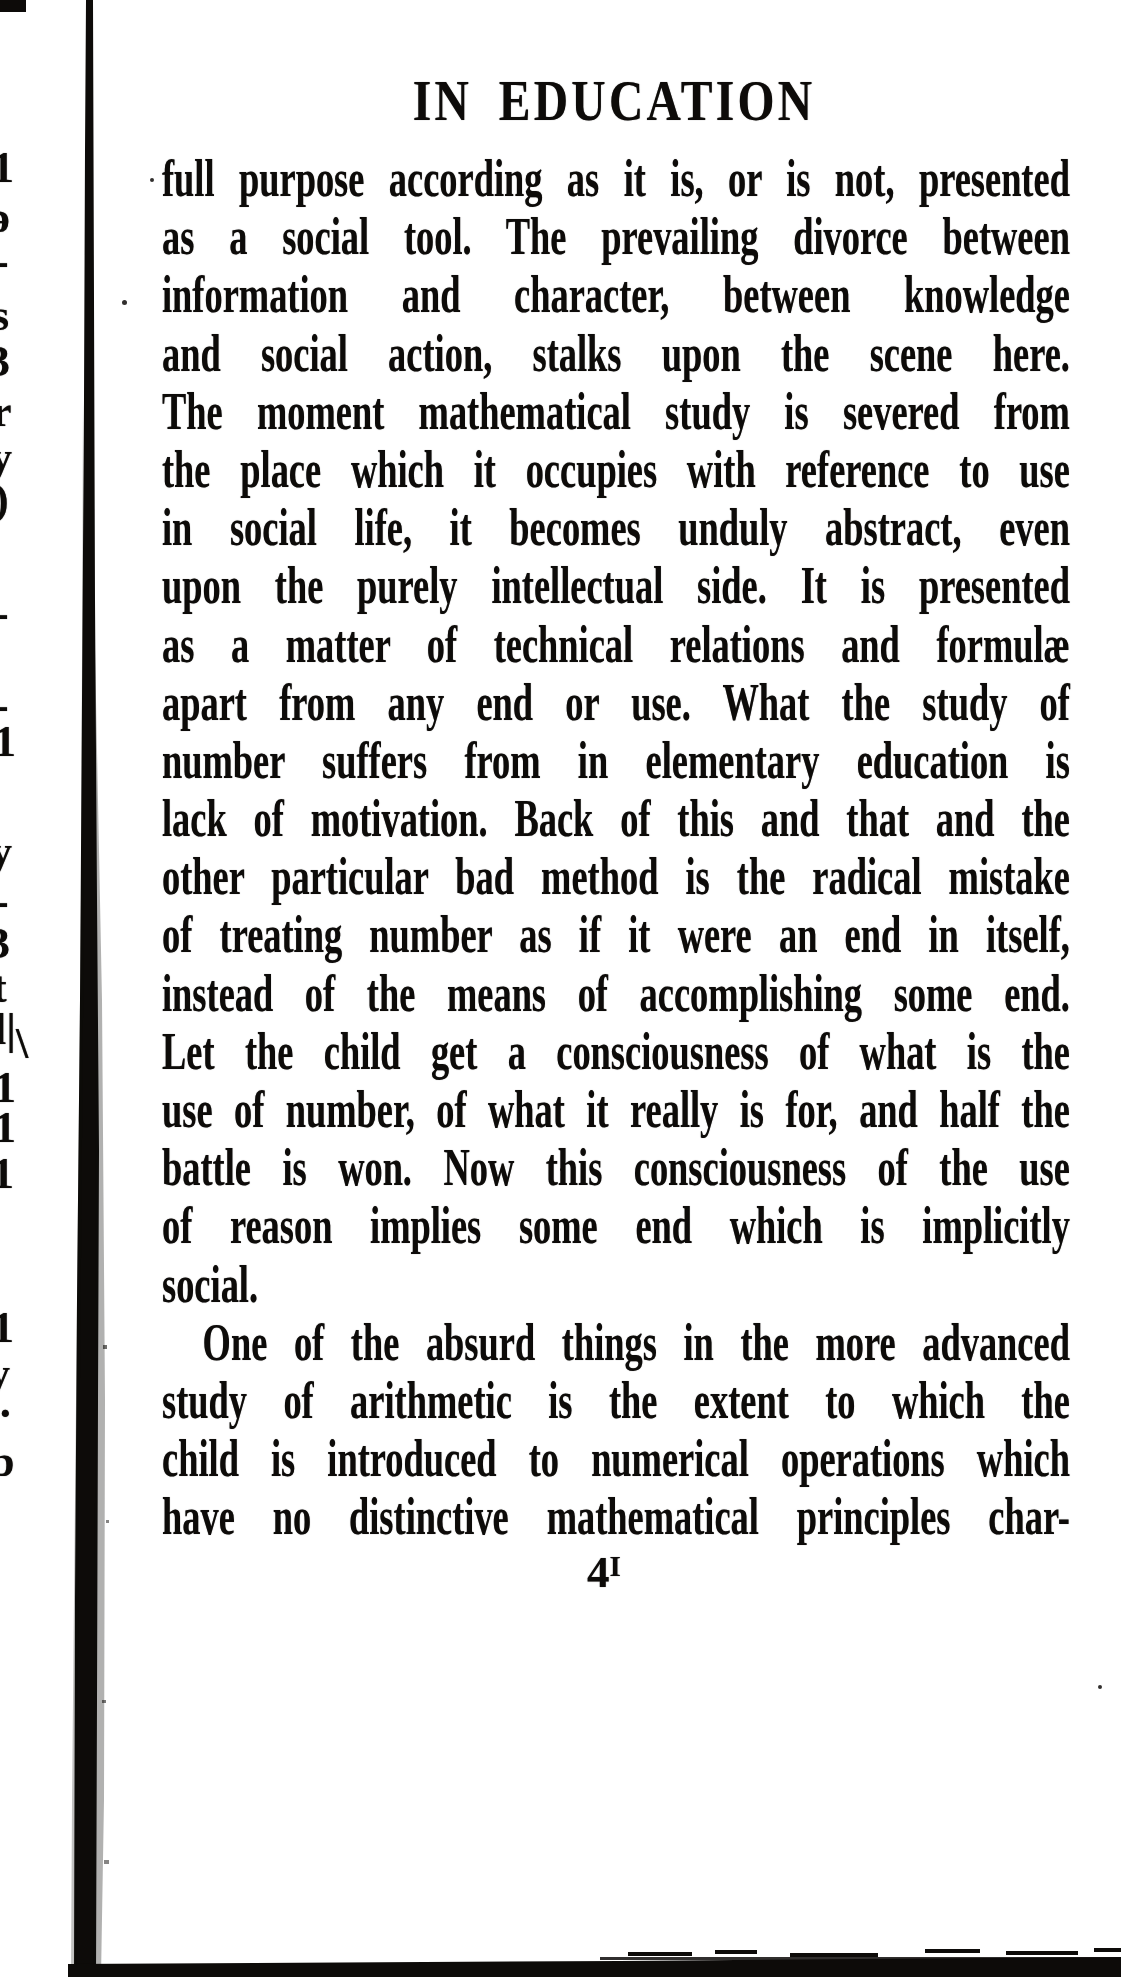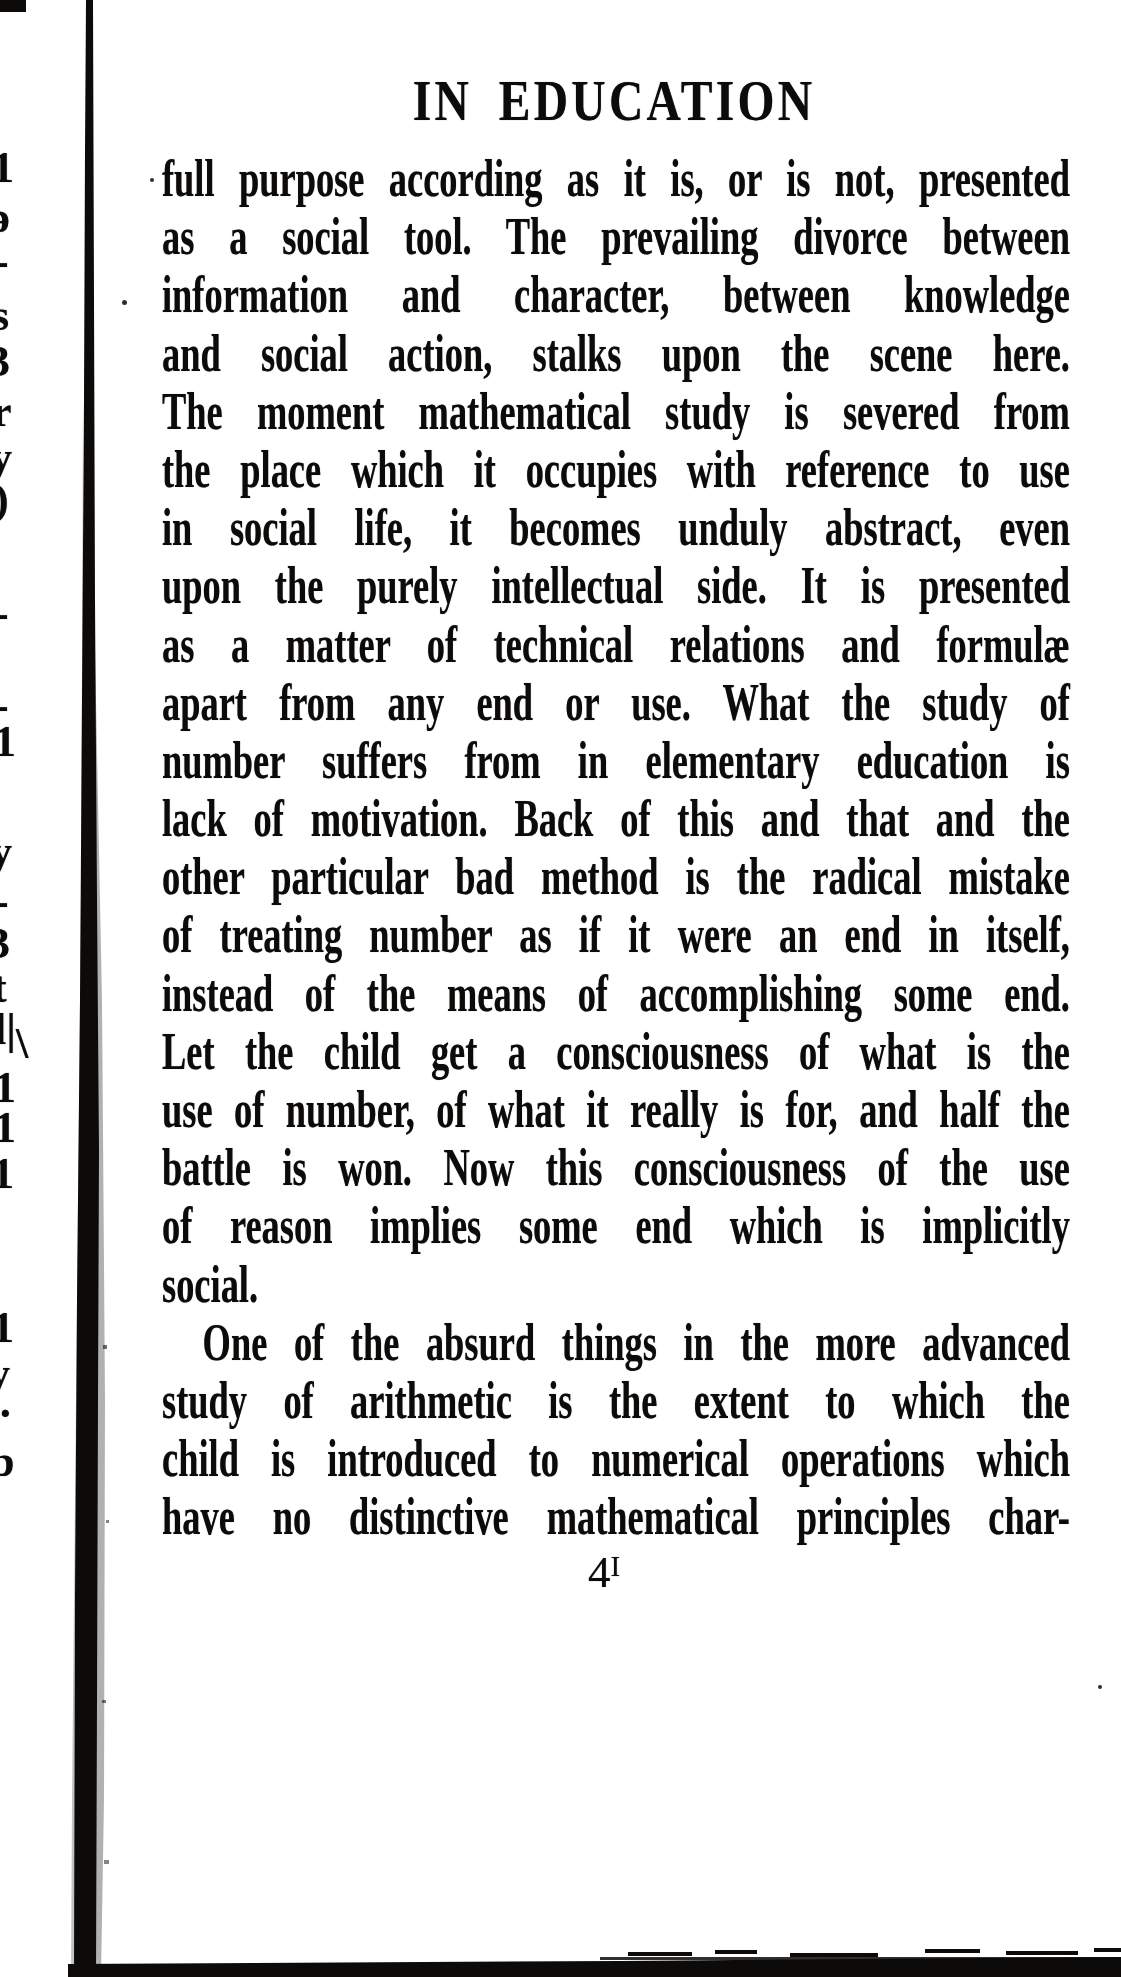--- a/index.html
+++ b/index.html
@@ -24,21 +24,21 @@
     transform:scaleX(0.70); transform-origin:left top;
     font-size:52px; font-weight:700; line-height:58.2px;
     text-shadow:0 0 1px rgba(13,11,9,.5);
   }
   .line { height:58.2px; overflow:visible; }
   .line.j { text-align:justify; }
   .line.j::after { content:""; display:inline-block; width:100%; height:0; vertical-align:top; }
   .line.indent { text-indent:58px; }
   .page-num {
     position:absolute; left:150px; top:1548px; width:908px; text-align:center;
-    font-weight:400; font-size:45px; line-height:1.1;
+    font-weight:700; font-size:45px; line-height:1.1;
     text-shadow:0 0 1px rgba(13,11,9,.55);
   }
   .pn-sup { font-size:29px; vertical-align:11px; }
   .margin-frags, .specks { position:absolute; left:0; top:0; width:1121px; height:1977px; }
   .frag {
     position:absolute; font-weight:700; font-size:44px; line-height:1;
     color:var(--ink); text-shadow:0 0 1px rgba(13,11,9,.6); white-space:pre;
   }
   .speck { position:absolute; background:var(--ink); border-radius:50%; opacity:.85; }
 </style>

